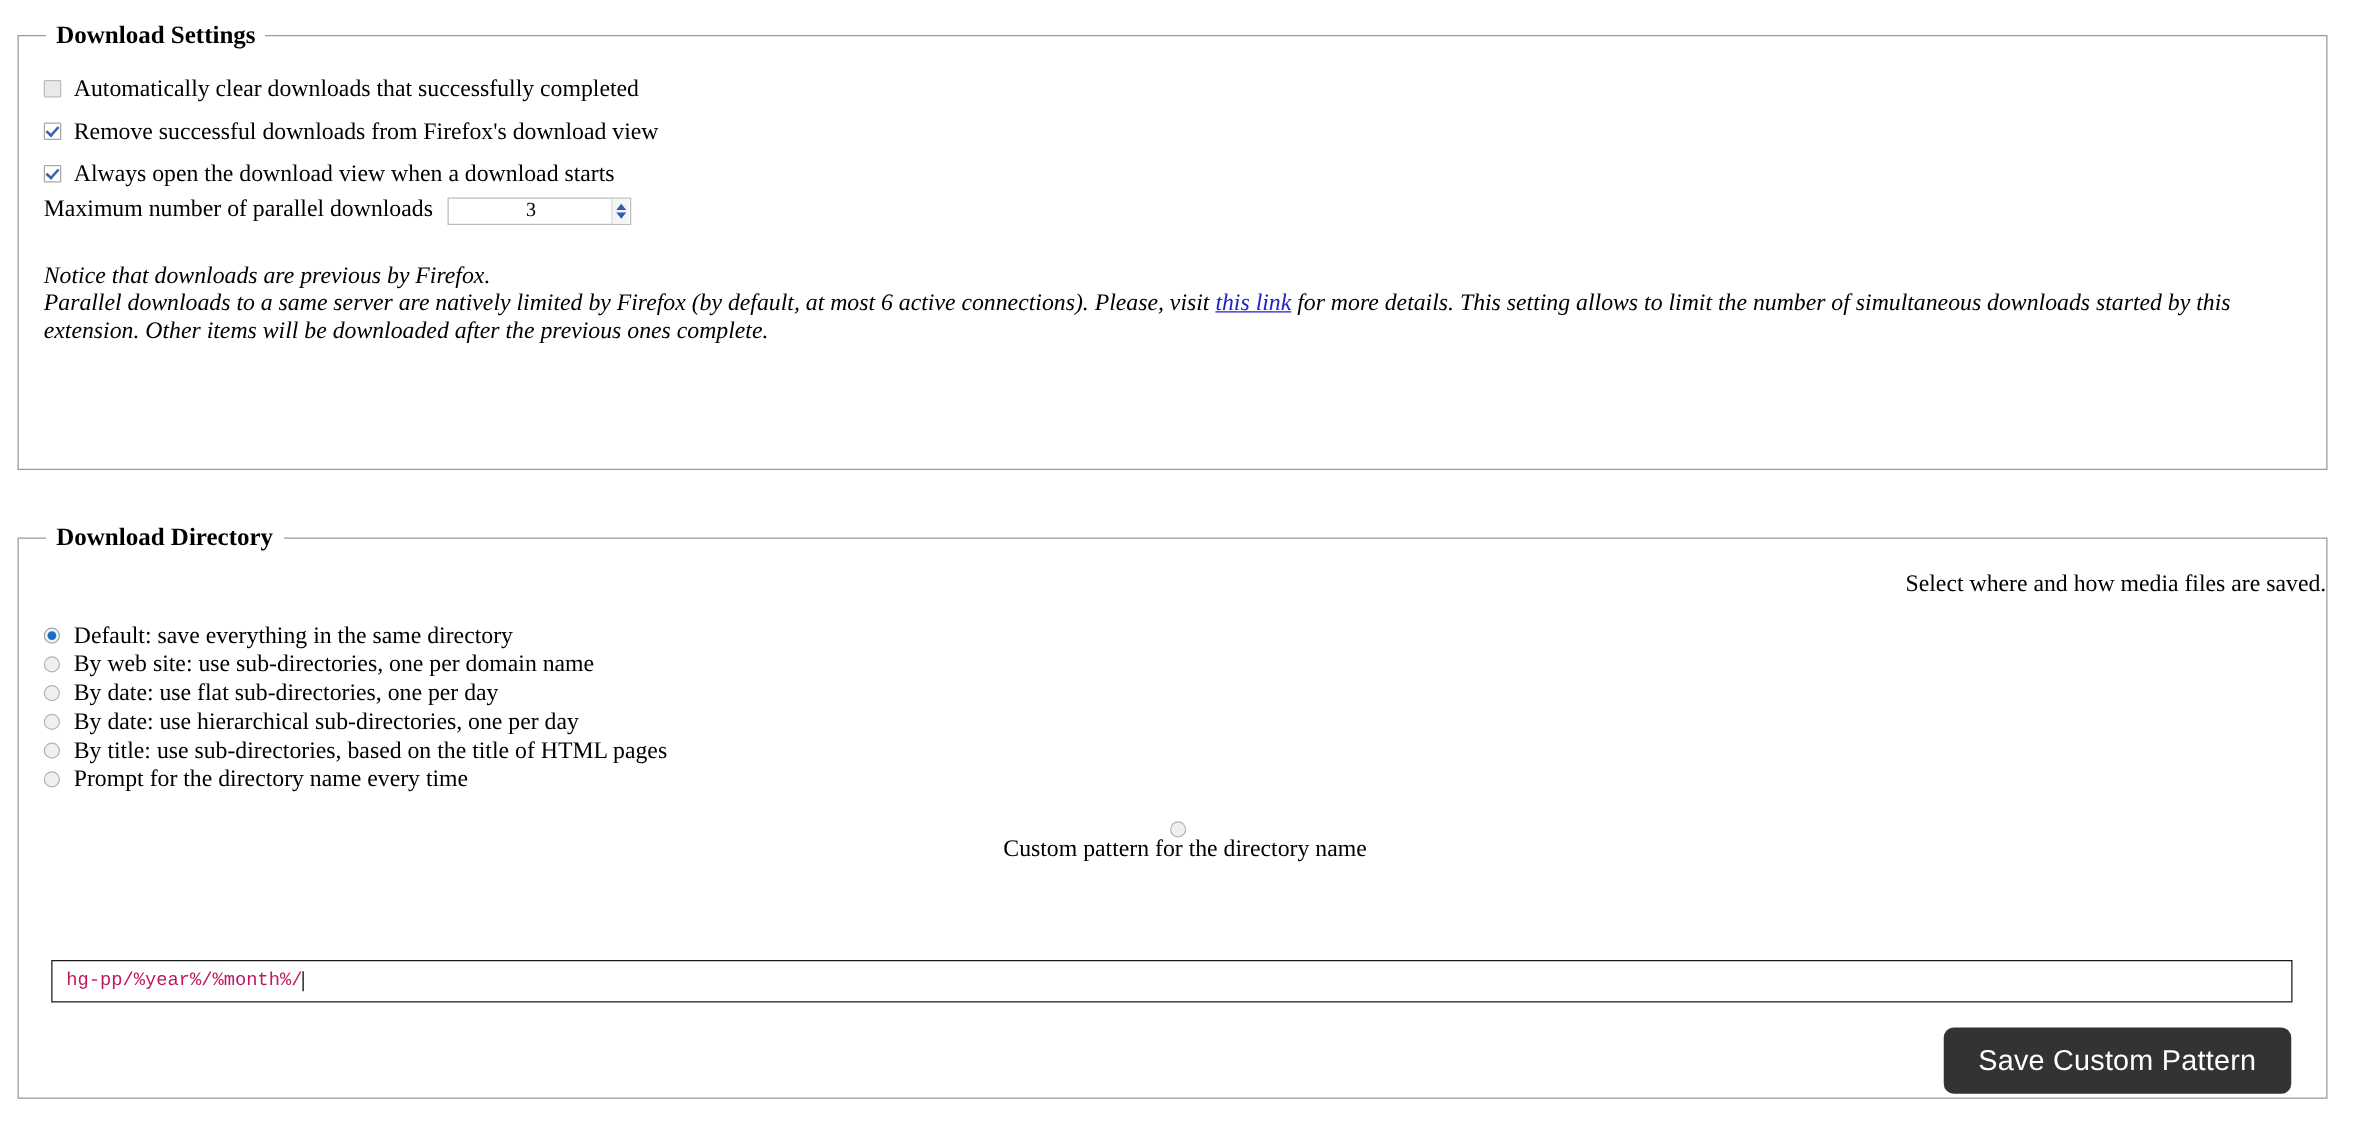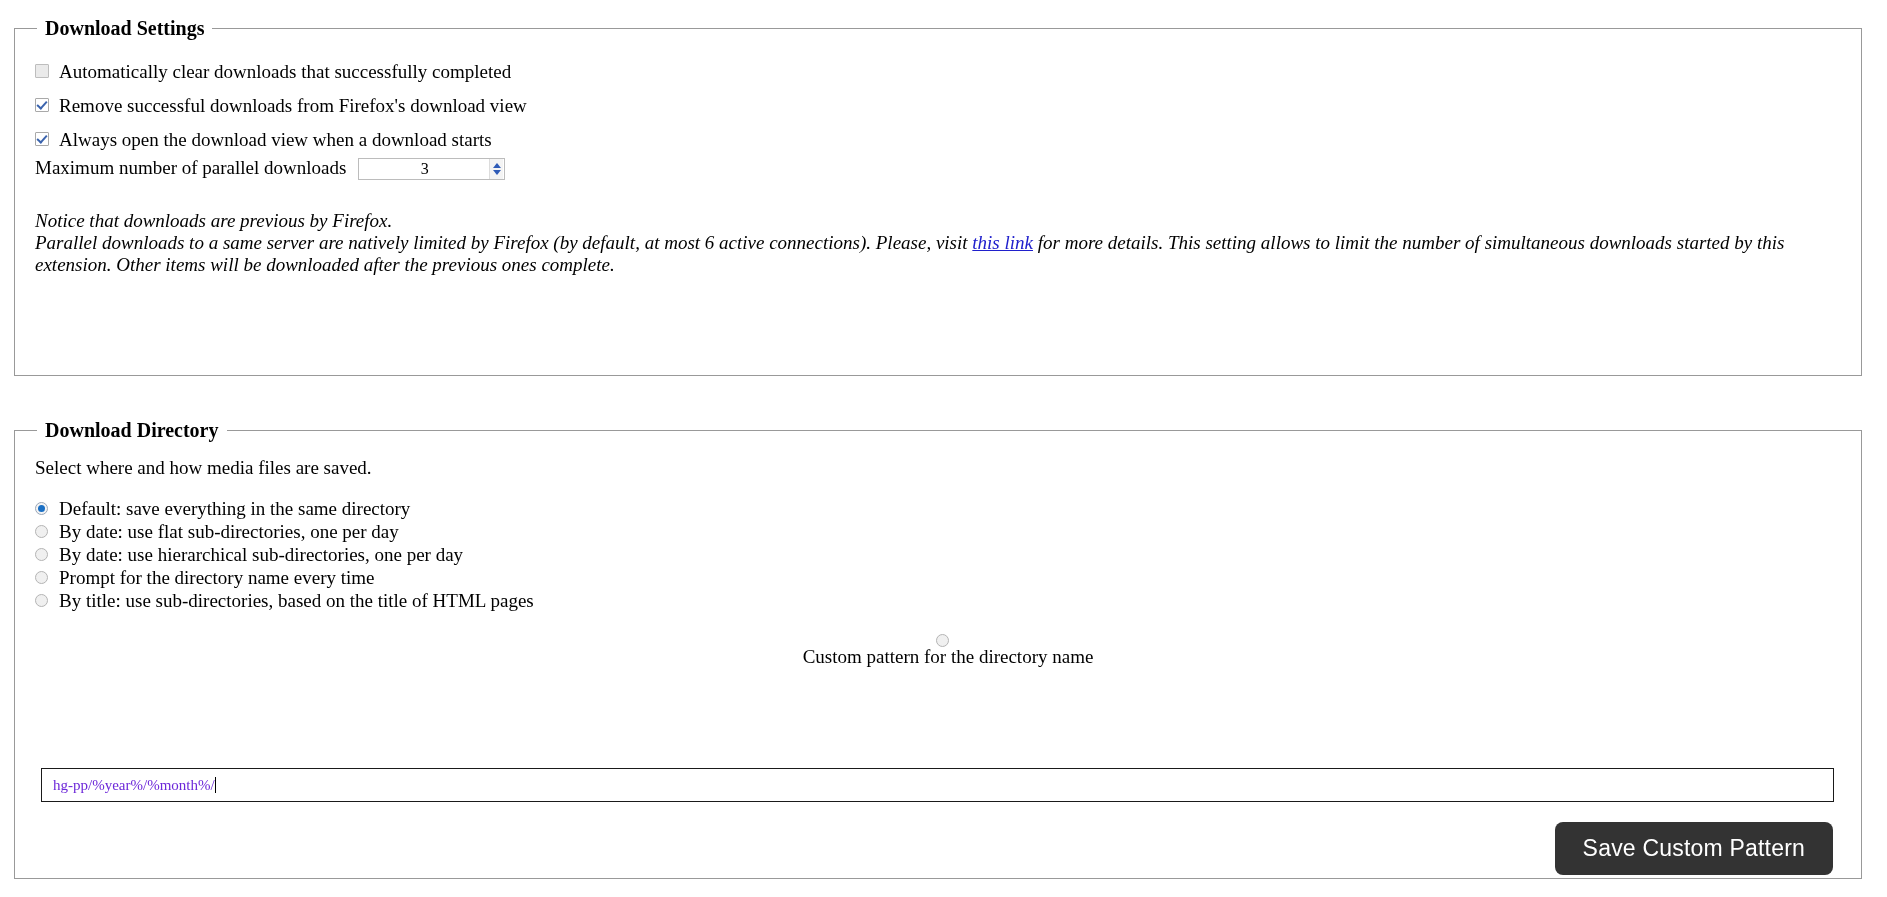--- a/index.html
+++ b/index.html
@@ -158,21 +158,21 @@
     margin-top: 14px;
     padding-right: 18px;
     max-width: 1800px;
   }
   .notice a {
     color: #2020cc;
     text-decoration: underline;
   }
 
   
-  #panel-directory .panel-body { padding-top: 18px; }
+  #panel-directory .panel-body { padding-top: 18px; text-align: right; }
   .intro {
     font-size: 19px;
     line-height: 19px;
     margin-bottom: 20px;
   }
   .radio-row {
     display: flex;
     align-items: center;
     height: 23px;
   }
@@ -208,24 +208,24 @@
     width: 1793px;
     height: 34px;
     box-sizing: border-box;
     border: 1px solid #1a1a1a;
     background: #ffffff;
     display: flex;
     align-items: center;
     padding-left: 11px;
   }
   .pattern-input .txt {
-    font-family: Liberation Serif, serif;
+    font-family: Liberation Mono, monospace;
     font-size: 15px;
     line-height: 18px;
-    color: #6d28d9;
+    color: #be185d;
     white-space: pre;
   }
   .caret {
     display: inline-block;
     width: 1px;
     height: 16px;
     background: #000;
     vertical-align: -3px;
   }
 
@@ -295,33 +295,37 @@
     <div class="panel-body">
 
       <div class="intro">Select where and how media files are saved.</div>
 
       <div class="radio-row">
         <span class="rb on"></span>
         <span class="row-label">Default: save everything in the same directory</span>
       </div>
       <div class="radio-row">
         <span class="rb"></span>
+        <span class="row-label">By web site: use sub-directories, one per domain name</span>
+      </div>
+      <div class="radio-row">
+        <span class="rb"></span>
         <span class="row-label">By date: use flat sub-directories, one per day</span>
       </div>
       <div class="radio-row">
         <span class="rb"></span>
         <span class="row-label">By date: use hierarchical sub-directories, one per day</span>
       </div>
       <div class="radio-row">
         <span class="rb"></span>
+        <span class="row-label">By title: use sub-directories, based on the title of HTML pages</span>
+      </div>
+      <div class="radio-row">
+        <span class="rb"></span>
         <span class="row-label">Prompt for the directory name every time</span>
-      </div>
-      <div class="radio-row">
-        <span class="rb"></span>
-        <span class="row-label">By title: use sub-directories, based on the title of HTML pages</span>
       </div>
 
       <div class="radio-row spaced">
         <span class="rb"></span>
         <span class="row-label">Custom pattern for the directory name</span>
       </div>
 
     </div>
 
     <div class="pattern-input">

